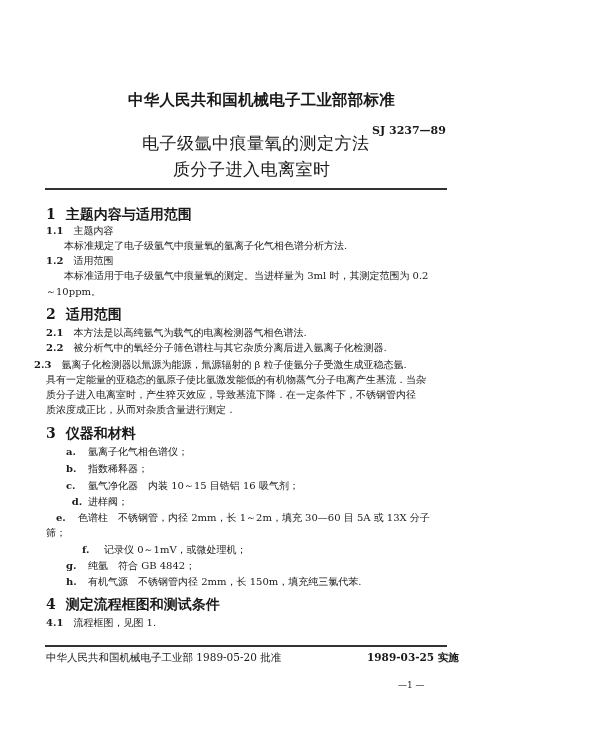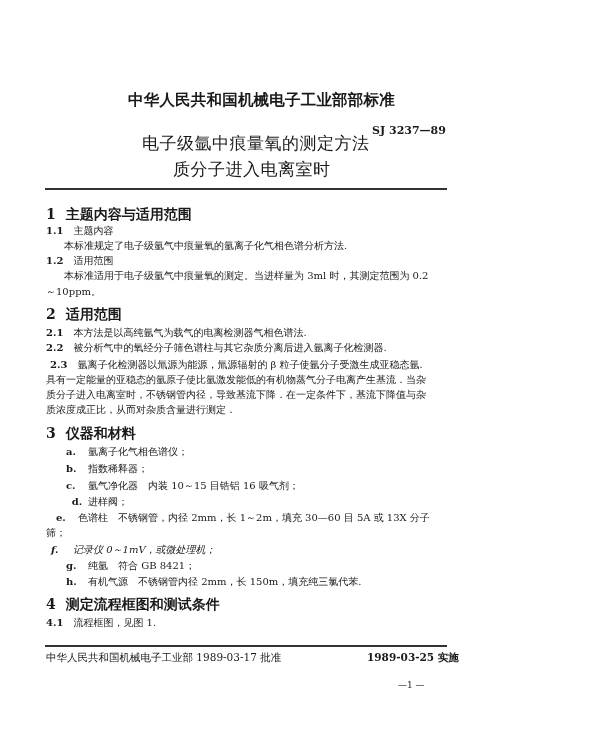--- a/index.html
+++ b/index.html
@@ -58,25 +58,25 @@
 
   <div class="abs sec" style="left:46px; top:306px;">
     <span class="num">2</span><span>适用范围</span>
   </div>
   <div class="abs txt" style="left:46px; top:325px;">
     <span class="num">2.1</span><span>本方法是以高纯氩气为载气的电离检测器气相色谱法.</span>
   </div>
   <div class="abs txt" style="left:46px; top:340px;">
     <span class="num">2.2</span><span>被分析气中的氧经分子筛色谱柱与其它杂质分离后进入氩离子化检测器.</span>
   </div>
-  <div class="abs txt" style="left:50px; top:357px;">
+  <div class="abs txt" style="left:34px; top:357px;">
     <span class="num">2.3</span><span>氩离子化检测器以氚源为能源，氚源辐射的 β 粒子使氩分子受激生成亚稳态氩.</span>
   </div>
   <div class="abs txt" style="left:46px; top:372px;">具有一定能量的亚稳态的氩原子使比氩激发能低的有机物蒸气分子电离产生基流．当杂</div>
-  <div class="abs txt" style="left:46px; top:387px;">质分子进入电离室时，不锈钢管内径，导致基流下降．在一定条件下，基流下降值与杂</div>
+  <div class="abs txt" style="left:46px; top:387px;">质分子进入电离室时，产生猝灭效应，导致基流下降．在一定条件下，不锈钢管内径</div>
   <div class="abs txt" style="left:46px; top:402px;">质浓度成正比，从而对杂质含量进行测定．</div>
 
   <div class="abs sec" style="left:46px; top:425px;">
     <span class="num">3</span><span>仪器和材料</span>
   </div>
   <div class="abs txt" style="left:66px; top:444px;">
     <span class="item-letter">a.</span><span>氩离子化气相色谱仪；</span>
   </div>
   <div class="abs txt" style="left:66px; top:461px;">
     <span class="item-letter">b.</span><span>指数稀释器；</span>
@@ -84,34 +84,34 @@
   <div class="abs txt" style="left:66px; top:478px;">
     <span class="item-letter">c.</span><span>氩气净化器　内装 10～15 目锆铝 16 吸气剂；</span>
   </div>
   <div class="abs txt" style="left:66px; top:494px;text-align:center;">
     <span class="item-letter">d.</span><span>进样阀；</span>
   </div>
   <div class="abs txt" style="left:56px; top:510px;">
     <span class="item-letter">e.</span><span>色谱柱　不锈钢管，内径 2mm，长 1～2m，填充 30—60 目 5A 或 13X 分子</span>
   </div>
   <div class="abs txt" style="left:46px; top:525px;">筛；</div>
-  <div class="abs txt" style="left:51px; top:542px;font-style:italic;">
+  <div class="abs txt" style="left:82px; top:542px;">
     <span class="item-letter">f.</span><span>记录仪 0～1mV，或微处理机；</span>
   </div>
   <div class="abs txt" style="left:66px; top:558px;">
-    <span class="item-letter">g.</span><span>纯氩　符合 GB 8421；</span>
+    <span class="item-letter">g.</span><span>纯氩　符合 GB 4842；</span>
   </div>
   <div class="abs txt" style="left:66px; top:574px;">
     <span class="item-letter">h.</span><span>有机气源　不锈钢管内径 2mm，长 150m，填充纯三氯代苯.</span>
   </div>
 
   <div class="abs sec" style="left:46px; top:596px;">
     <span class="num">4</span><span>测定流程框图和测试条件</span>
   </div>
   <div class="abs txt" style="left:46px; top:615px;">
     <span class="num">4.1</span><span>流程框图，见图 1.</span>
   </div>
 
   <div class="rule bottom"></div>
-  <div class="abs footer-left">中华人民共和国机械电子工业部 1989-03-17 批准</div>
+  <div class="abs footer-left">中华人民共和国机械电子工业部 1989-05-20 批准</div>
   <div class="abs footer-right">1989-03-25 实施</div>
   <div class="abs page-num">—1 —</div>
 </div>
 
 </body></html>

